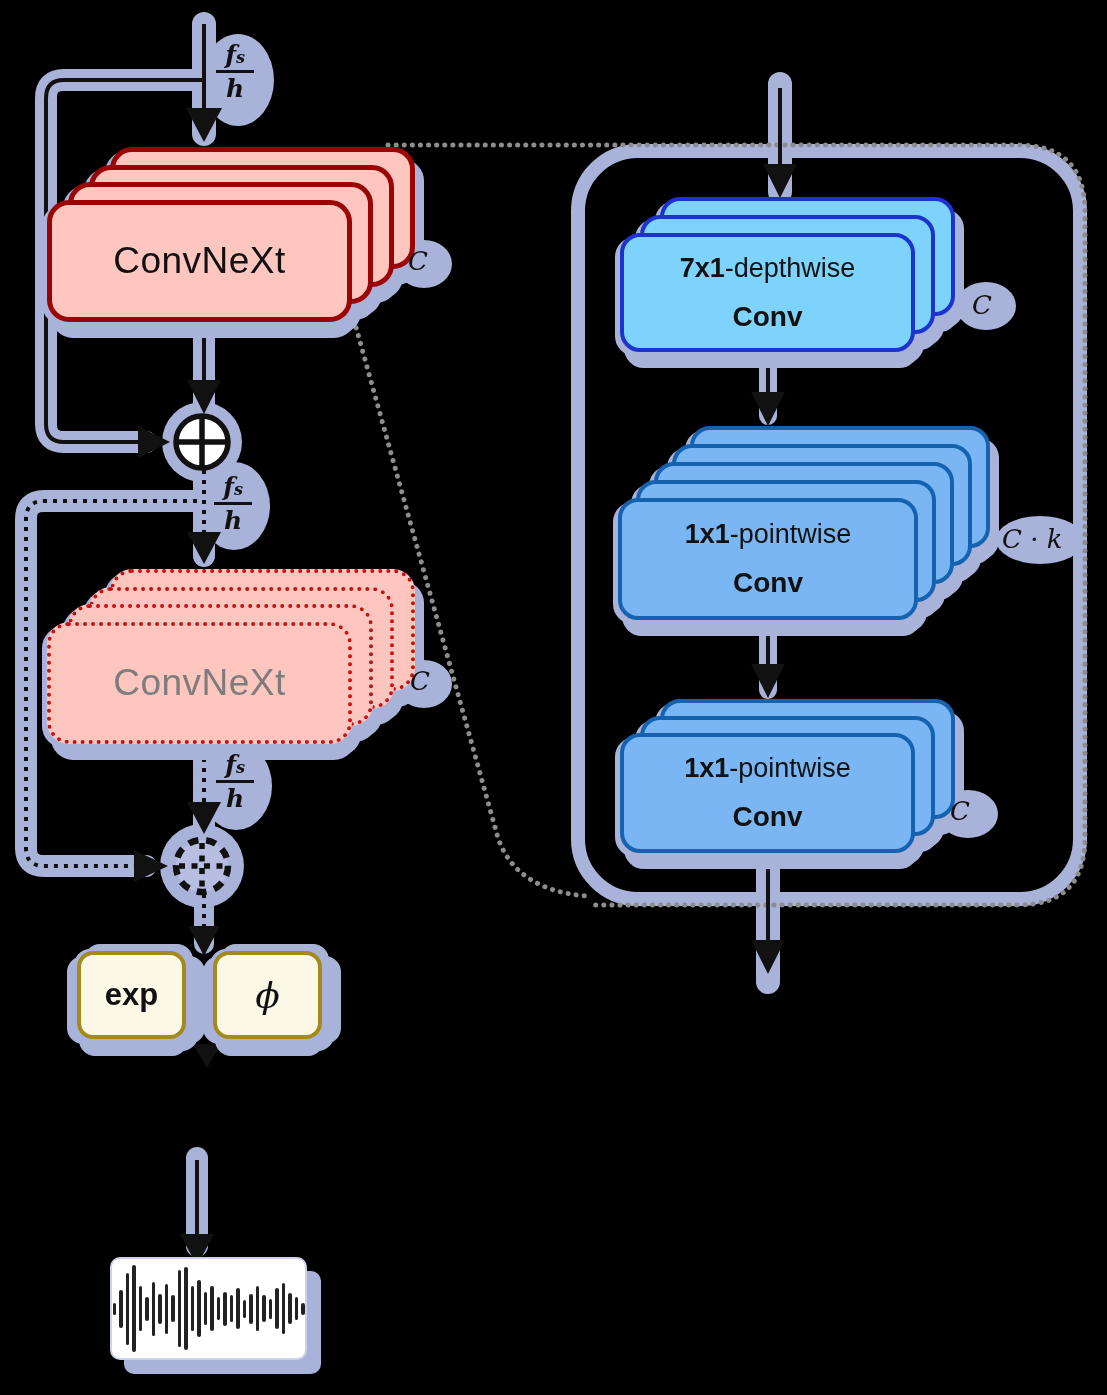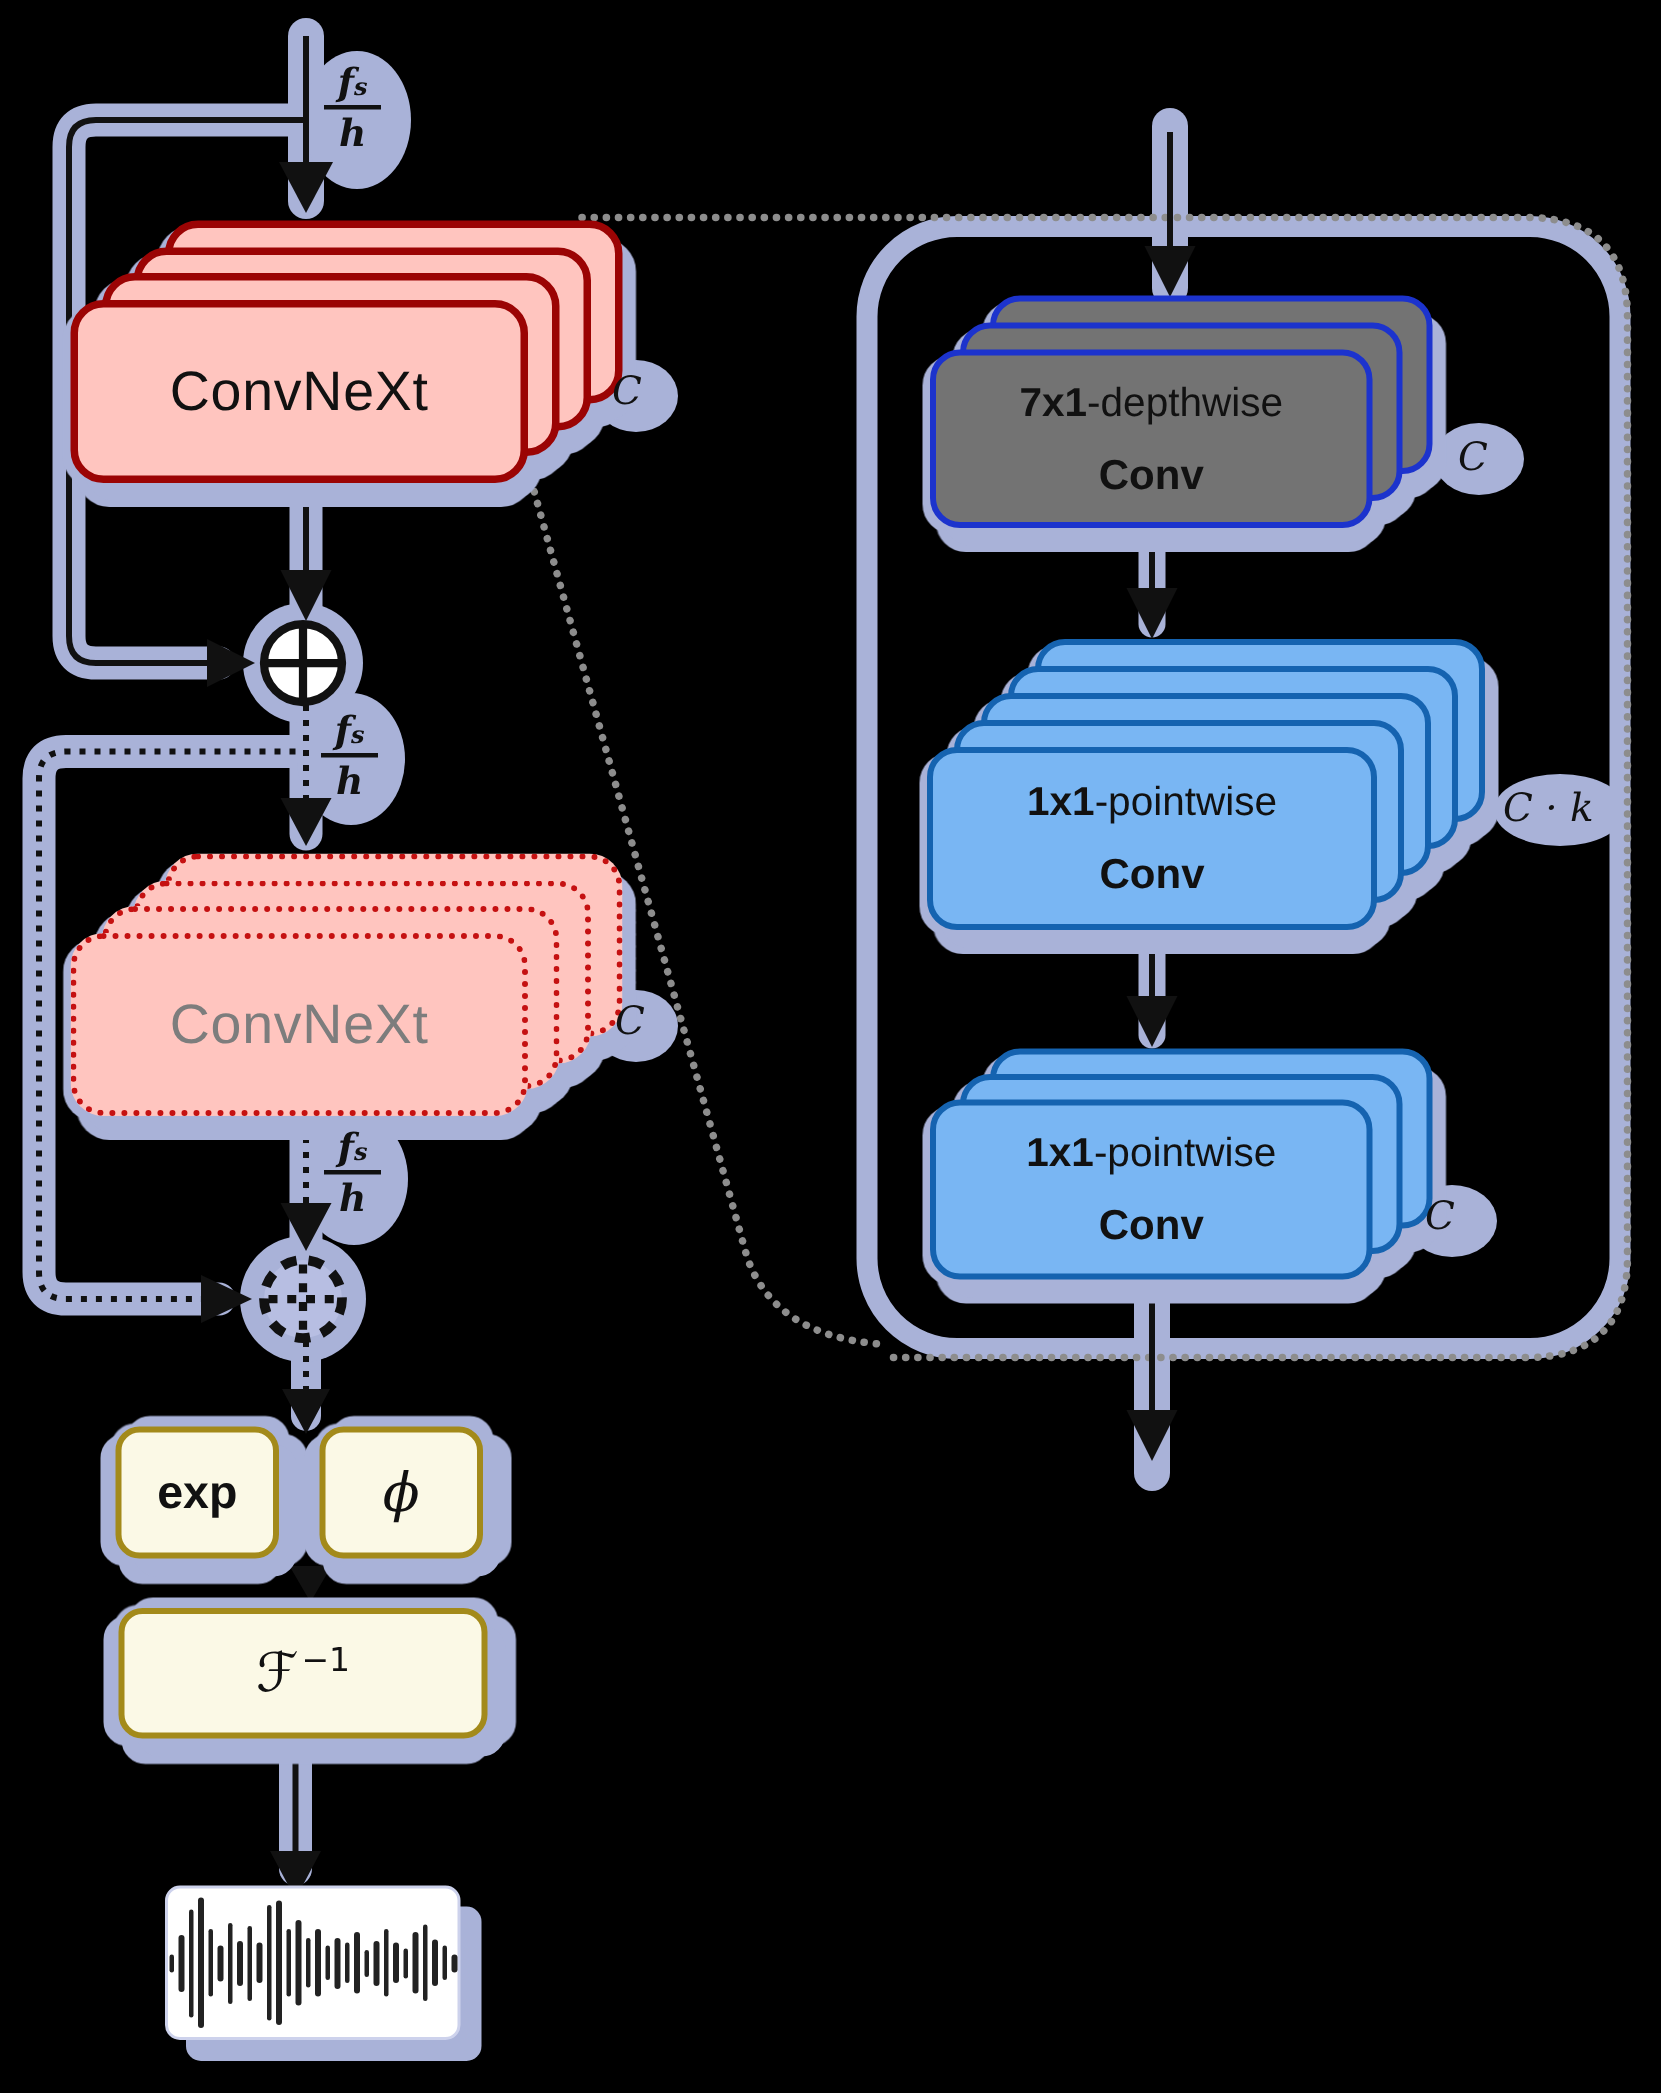--- a/index.html
+++ b/index.html
@@ -8,21 +8,21 @@
     font-family:"Liberation Sans", sans-serif;
   }
   .canvas svg.lines{position:absolute;left:0;top:0;z-index:1;}
 
   
   .stack{position:absolute;z-index:2;
     filter:drop-shadow(9px 12px 0 #a9b2d8) drop-shadow(-5px 4px 0 #a9b2d8);}
   .layer{position:absolute;border-radius:22px;box-sizing:border-box;}
   .stack-red .layer{width:305px;height:122px;background:#ffc5bf;border:5px solid #9b0404;}
   .stack-red2 .layer{width:305px;height:122px;background:#ffc5bf;border:4px dotted #c51111;}
-  .stack-royal .layer{width:295px;height:119px;background:#737373;border:4.5px solid #1c33cd;border-radius:20px;}
+  .stack-royal .layer{width:295px;height:119px;background:#7dd3fc;border:4.5px solid #1c33cd;border-radius:20px;}
   .stack-light .layer{width:300px;height:122px;background:#79b6f3;border:4.5px solid #1563b0;border-radius:20px;}
   .stack-light3 .layer{width:295px;height:120px;background:#79b6f3;border:4.5px solid #1563b0;border-radius:20px;}
   .layer .inner{width:100%;height:100%;display:flex;flex-direction:column;align-items:center;justify-content:center;}
 
   .cnx-label{font-size:37px;font-weight:normal;color:#111;letter-spacing:.5px;}
   .cnx-gray{color:#7d7d7d;}
   .conv-l1{font-size:27px;color:#111;}
   .conv-l1 b{font-weight:bold;}
   .conv-l2{font-size:28px;font-weight:bold;color:#111;margin-top:17px;}
 
@@ -185,23 +185,20 @@
     <span class="den">h</span>
   </div>
 
   <div class="opgroup" style="left:60px;top:938px;width:280px;height:235px">
     <div class="opbox" style="left:17px;top:13px;width:109px;height:88px">
       <span class="op-exp">exp</span>
     </div>
     <div class="opbox" style="left:153px;top:13px;width:109px;height:88px">
       <span class="op-phi">ϕ</span>
     </div>
-    <div class="opbox" style="left:19px;top:134px;width:246px;height:87px">
-      <span class="op-f"><span>ℱ</span><sup>−1</sup></span>
-    </div>
   </div>
 
   <div class="wavebox" style="left:110px;top:1257px">
     <div style="display:flex;align-items:center;gap:3px">
         <div class="wbar" style="height: 12px;"></div>
         <div class="wbar" style="height: 38px;"></div>
         <div class="wbar" style="height: 72px;"></div>
         <div class="wbar" style="height: 87px;"></div>
         <div class="wbar" style="height: 45px;"></div>
         <div class="wbar" style="height: 24px;"></div>

